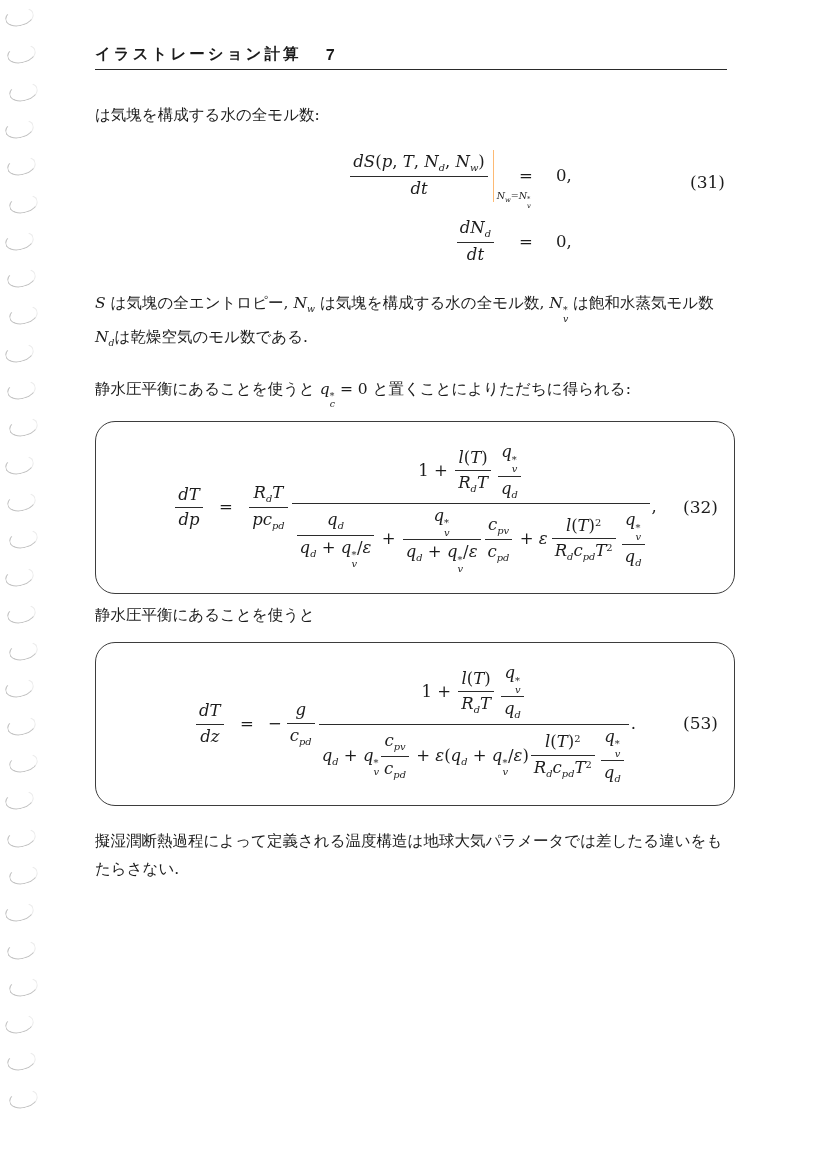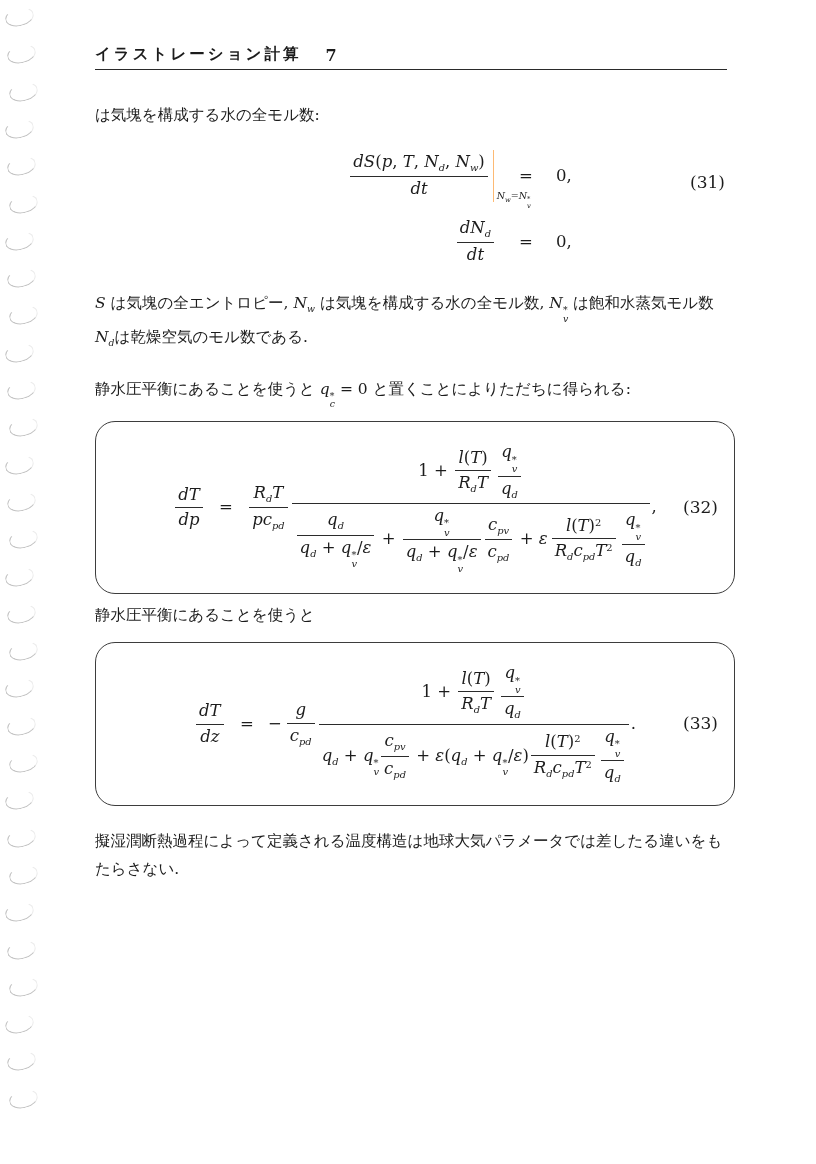--- a/index.html
+++ b/index.html
@@ -11,21 +11,21 @@
   .ring{position:absolute;width:27px;height:16px;border:1.6px solid #c3c3c3;
         border-radius:50%;border-top-color:transparent;border-right-color:rgba(210,210,210,.45);
         transform:rotate(-14deg);}
 
   
   .header{position:absolute;left:95px;top:44px;width:632px;display:flex;
           justify-content:space-between;align-items:flex-end;
           border-bottom:1.5px solid #2a2a2a;padding-bottom:4px;
           font-weight:bold;font-size:15.5px;}
   .header .ltitle{border-bottom:1.5px solid #2a2a2a;padding-bottom:1px;letter-spacing:1px;}
-  .header .rgroup{display:flex;align-items:flex-end;}
+  .header .rgroup{display:flex;align-items:flex-end;font-family:Liberation Mono, monospace;}
   .header .rtitle{letter-spacing:3px;}
   .header .pageno{margin-left:24px;font-size:16px;}
 
   
   .body{position:absolute;left:95px;top:98px;width:634px;font-size:15.5px;line-height:1.8;}
   .para{margin:0;}
   .p-intro{margin-top:4px;}
   .p-after31{margin-top:14px;}
   .p-before32{margin-top:24px;}
   .p-before33{margin-top:8px;}
@@ -247,21 +247,21 @@
                   <span class="den"><span class="mi">R</span><span class="msub">d</span><span class="mi">c</span><span class="msub">pd</span><span class="mi">T</span><span class="msup">2</span></span>
                 </span><span class="mgap" style="width: 2px;"></span><span class="frac">
                   <span class="num"><span class="mi">q</span><span class="mss">
                       <span class="up">*</span>
                       <span class="dn">v</span>
                     </span></span>
                   <span class="den"><span class="mi">q</span><span class="msub">d</span></span>
                 </span></span>
             </span><span class="mr">.</span></span>
       </span>
-      <span class="eqnum">(33)</span>
+      <span class="eqnum">(53)</span>
     </div>
 
     <p class="para p-closing">擬湿潤断熱過程によって定義される温度構造は地球大気パラメータでは差したる違いをもたらさない.</p>
 
   </div>
 
 
 </div>
 
 </body></html>

